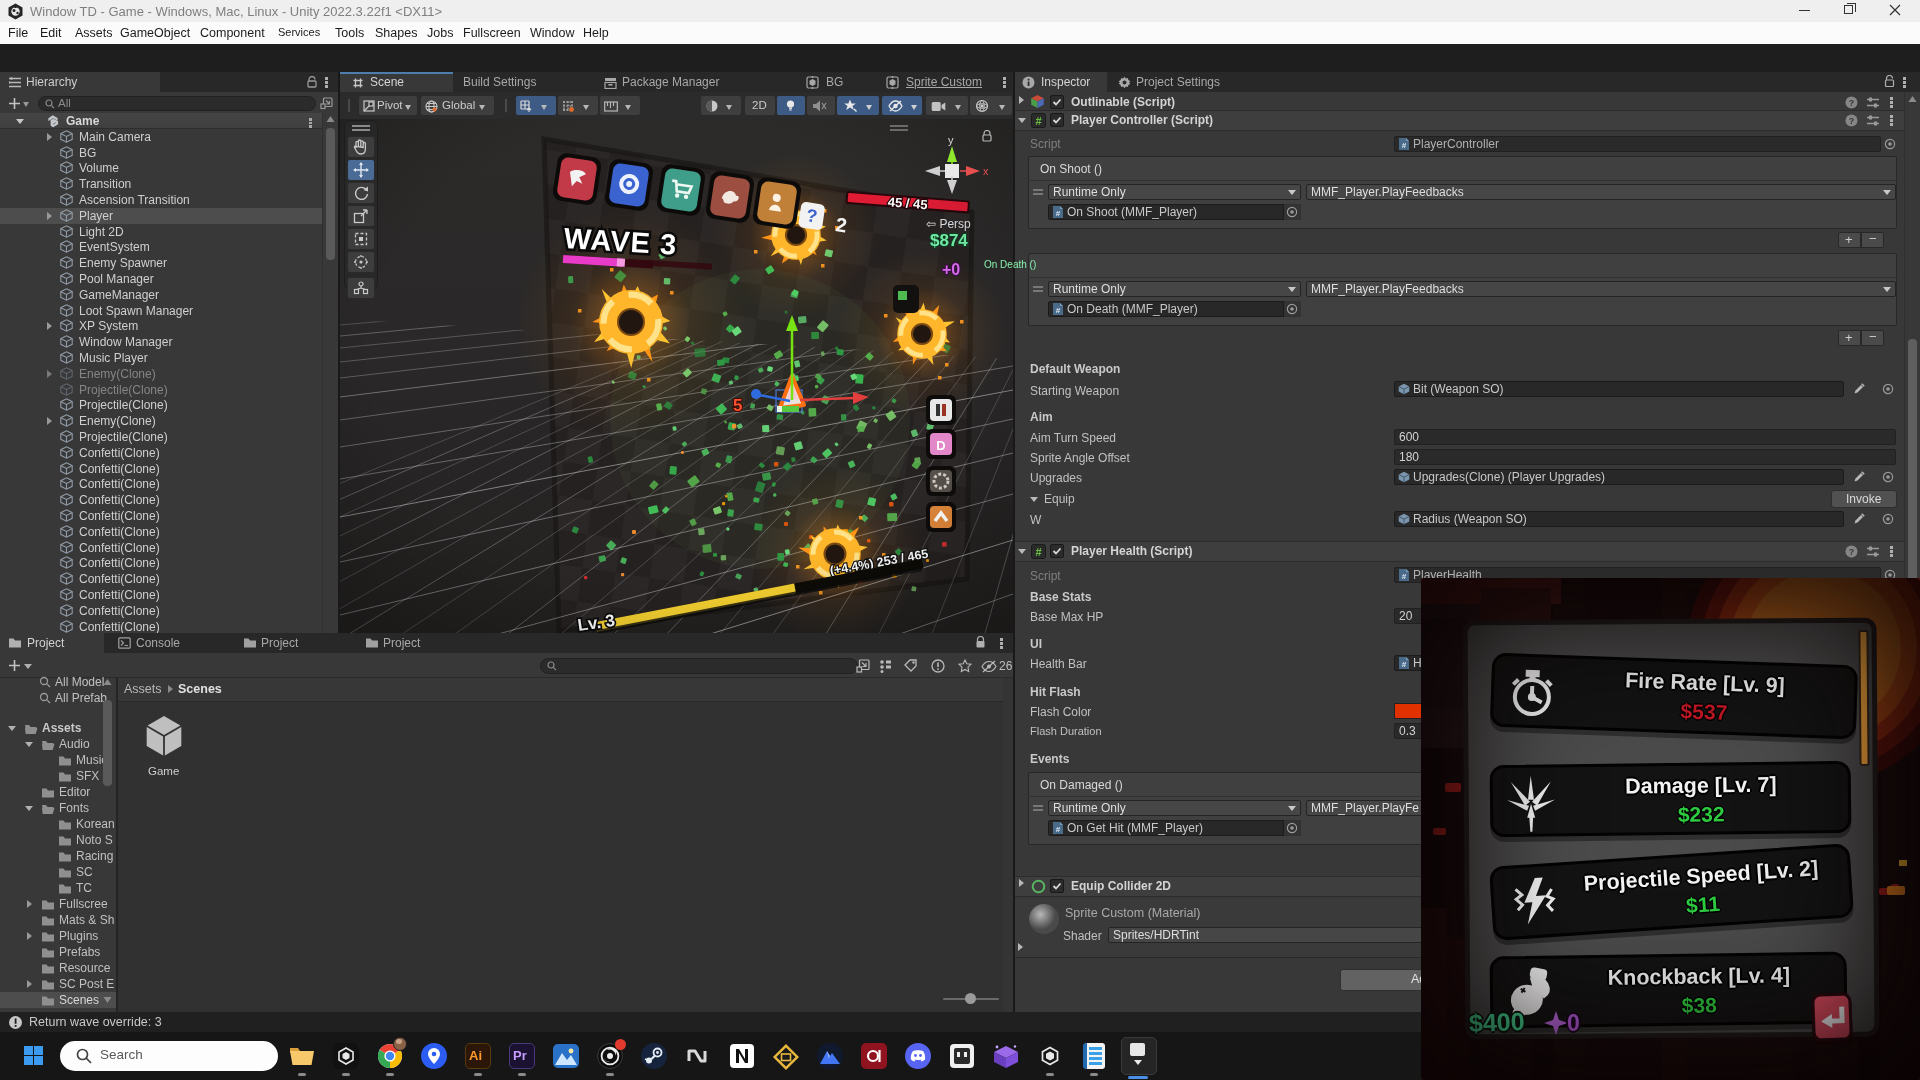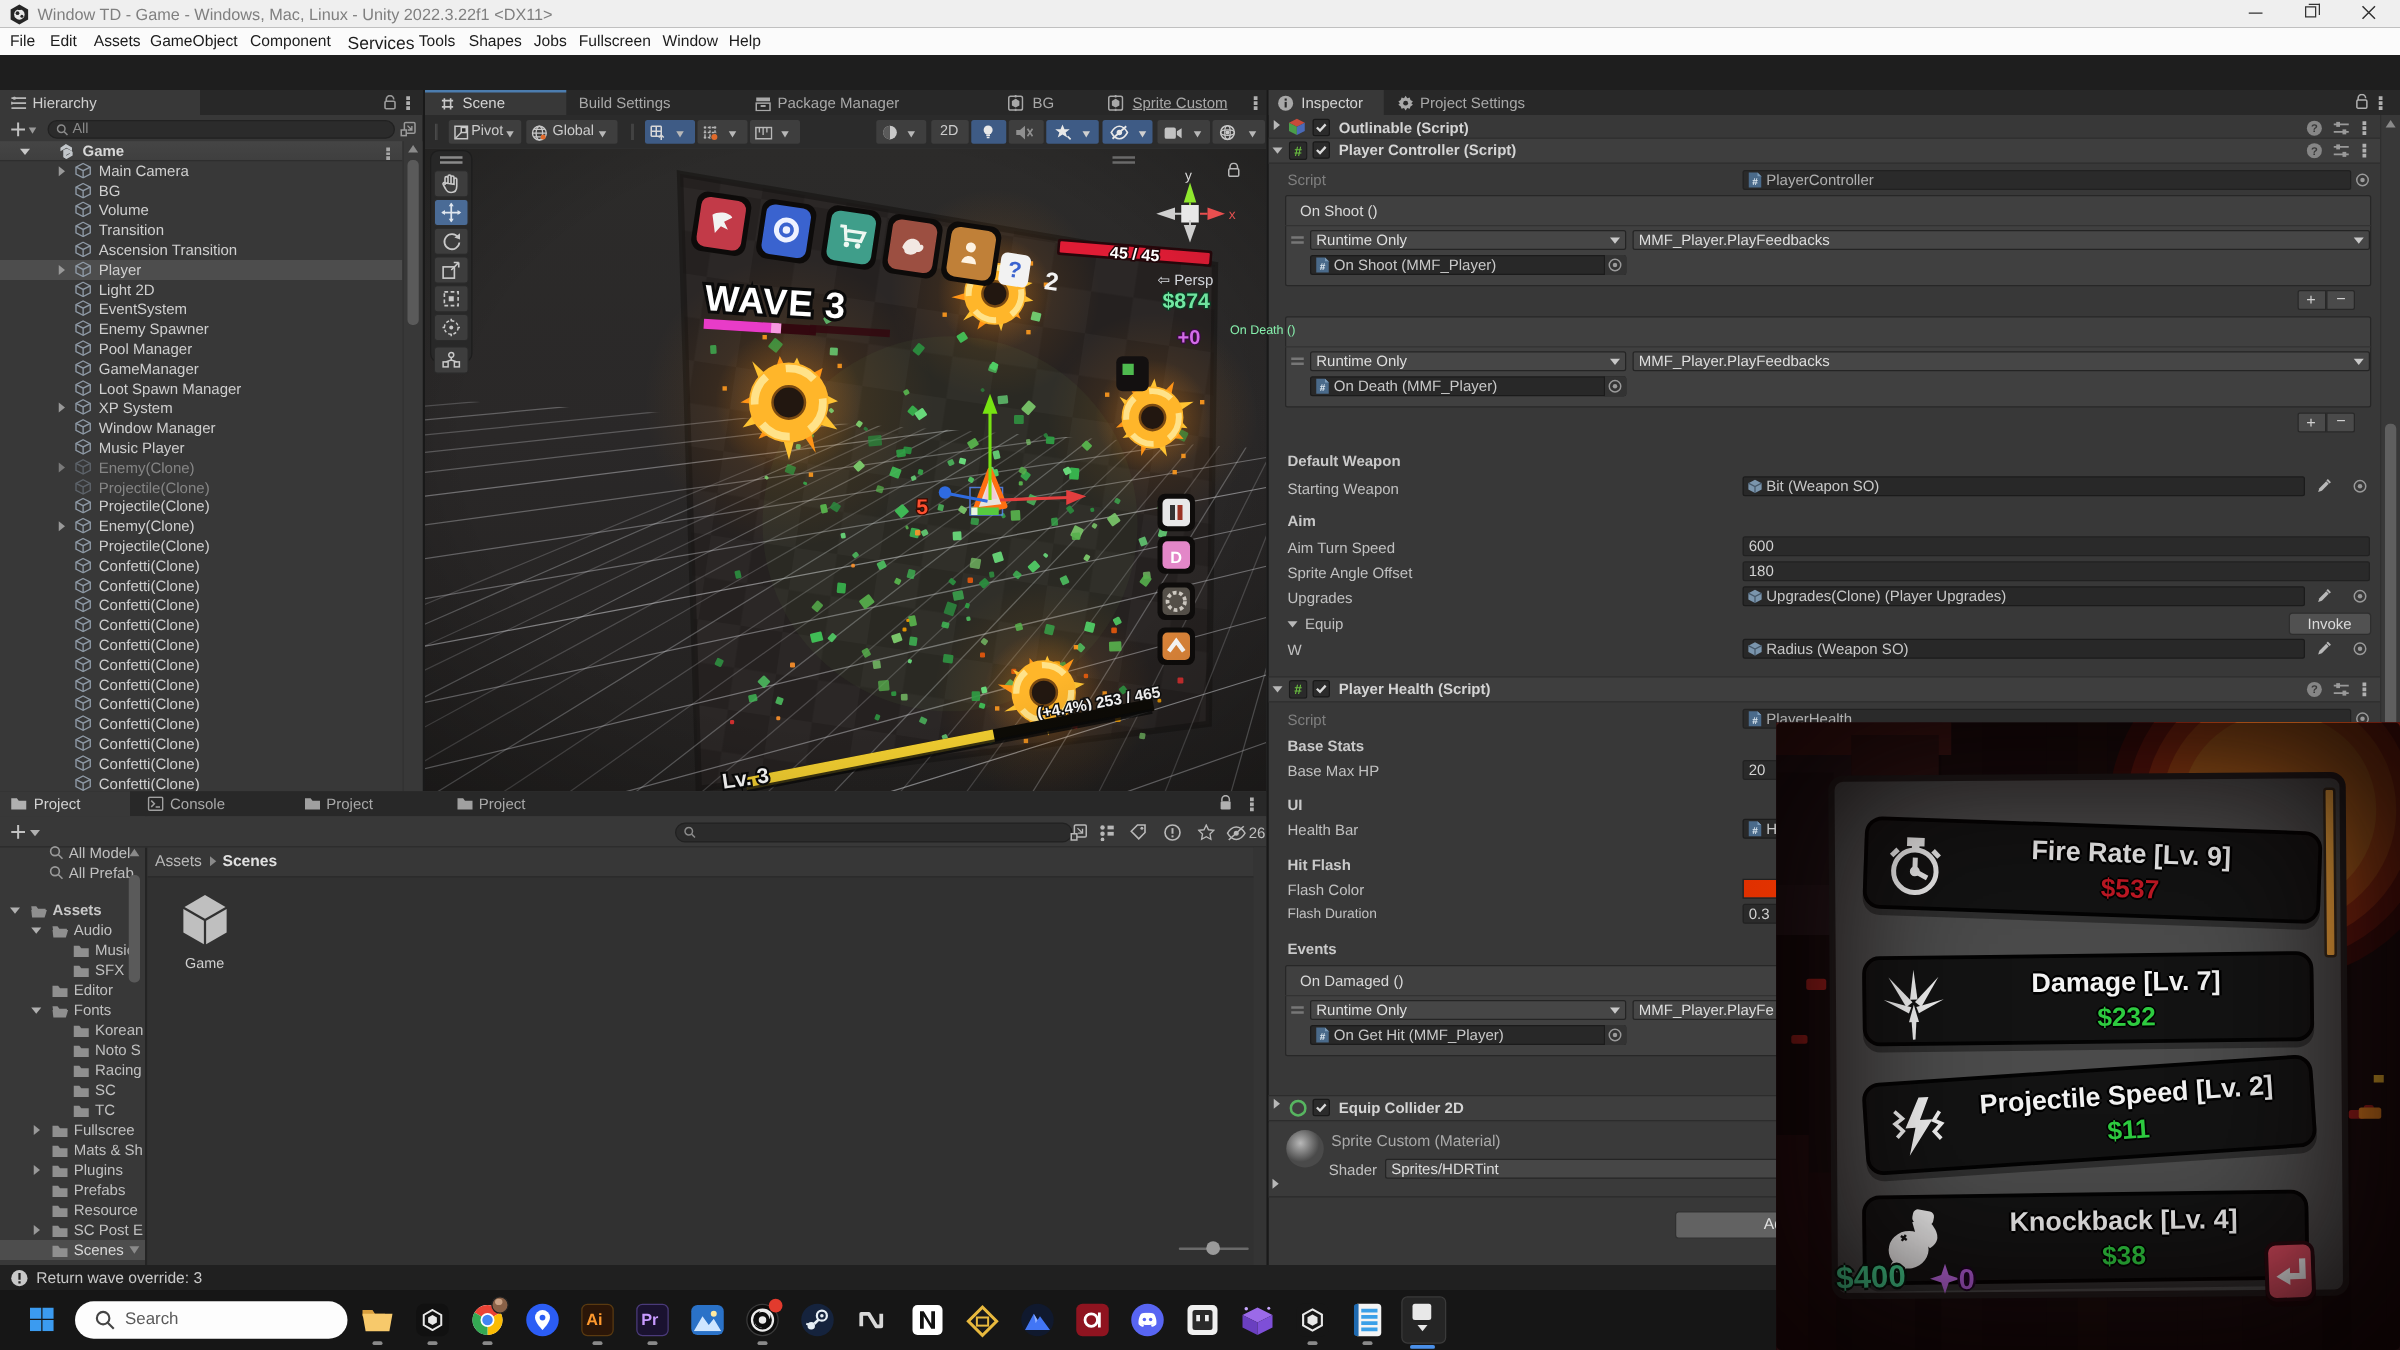--- a/index.html
+++ b/index.html
@@ -23,21 +23,21 @@
     <svg class="a" style="left:1889px;top:4px" width="12" height="12" viewBox="0 0 12 12">
 <path d="M1,1 L11,11 M11,1 L1,11" stroke="#333" stroke-width="1.2"></path>
     </svg>
   </div>
 <div class="a" style="left:0;top:22px;width:1920px;height:22px;background:#fbfbfb">
     <div class="a tx" style="left:8px;top:4px;font-size:12.5px;color:#1b1b1b;">File</div>
     <div class="a tx" style="left:40px;top:4px;font-size:12.5px;color:#1b1b1b;">Edit</div>
     <div class="a tx" style="left:75px;top:4px;font-size:12.5px;color:#1b1b1b;">Assets</div>
     <div class="a tx" style="left:120px;top:4px;font-size:12.5px;color:#1b1b1b;">GameObject</div>
     <div class="a tx" style="left:200px;top:4px;font-size:12.5px;color:#1b1b1b;">Component</div>
-    <div class="a tx" style="left:278px;top:4px;font-size:14px;color:#1b1b1b;">Services</div>
+    <div class="a tx" style="left:278px;top:4px;font-size:11px;color:#1b1b1b;">Services</div>
     <div class="a tx" style="left:335px;top:4px;font-size:12.5px;color:#1b1b1b;">Tools</div>
     <div class="a tx" style="left:375px;top:4px;font-size:12.5px;color:#1b1b1b;">Shapes</div>
     <div class="a tx" style="left:427px;top:4px;font-size:12.5px;color:#1b1b1b;">Jobs</div>
     <div class="a tx" style="left:463px;top:4px;font-size:12.5px;color:#1b1b1b;">Fullscreen</div>
     <div class="a tx" style="left:530px;top:4px;font-size:12.5px;color:#1b1b1b;">Window</div>
     <div class="a tx" style="left:583px;top:4px;font-size:12.5px;color:#1b1b1b;">Help</div>
   </div>
 <div class="a" style="left:0;top:44px;width:1920px;height:28px;background:#1e1e1e">
     <div class="a" style="left:9px;top:48px;width:48px;height:20px;background:#383838;border-radius:3px"></div>
     <svg class="a" style="left:13px;top:51px" width="14" height="14" viewBox="0 0 14 14">

